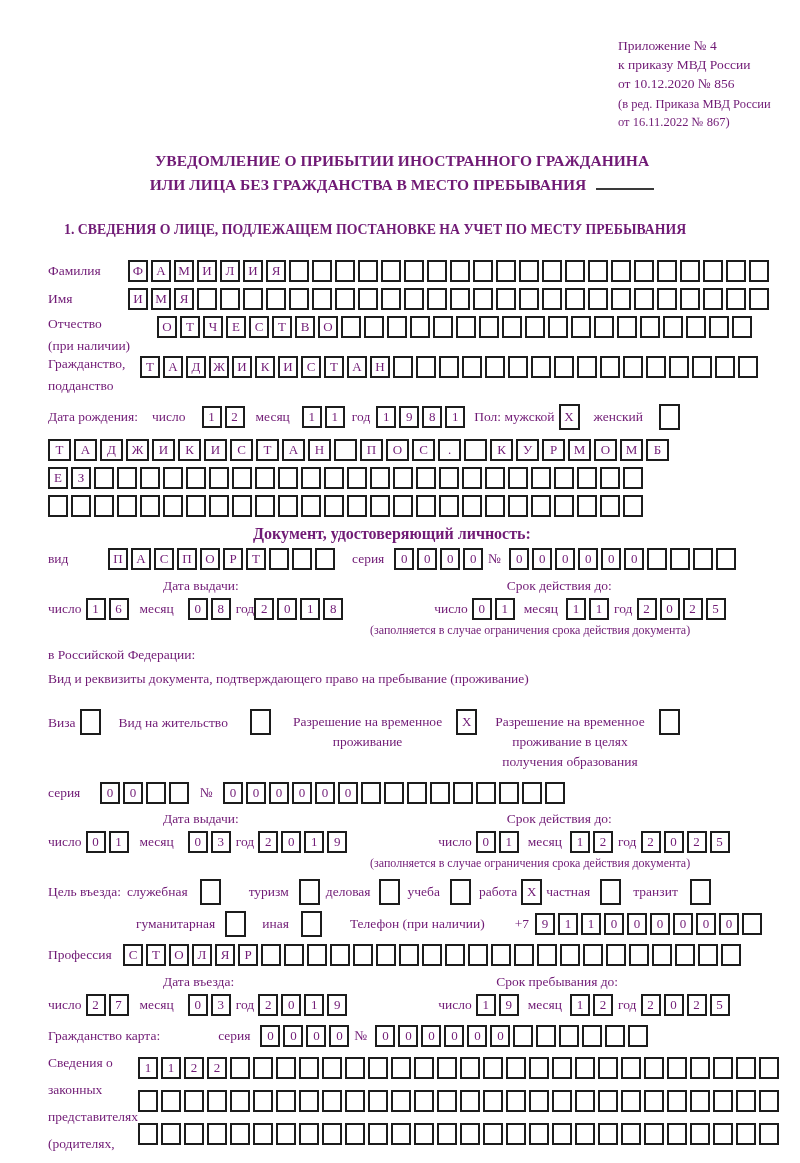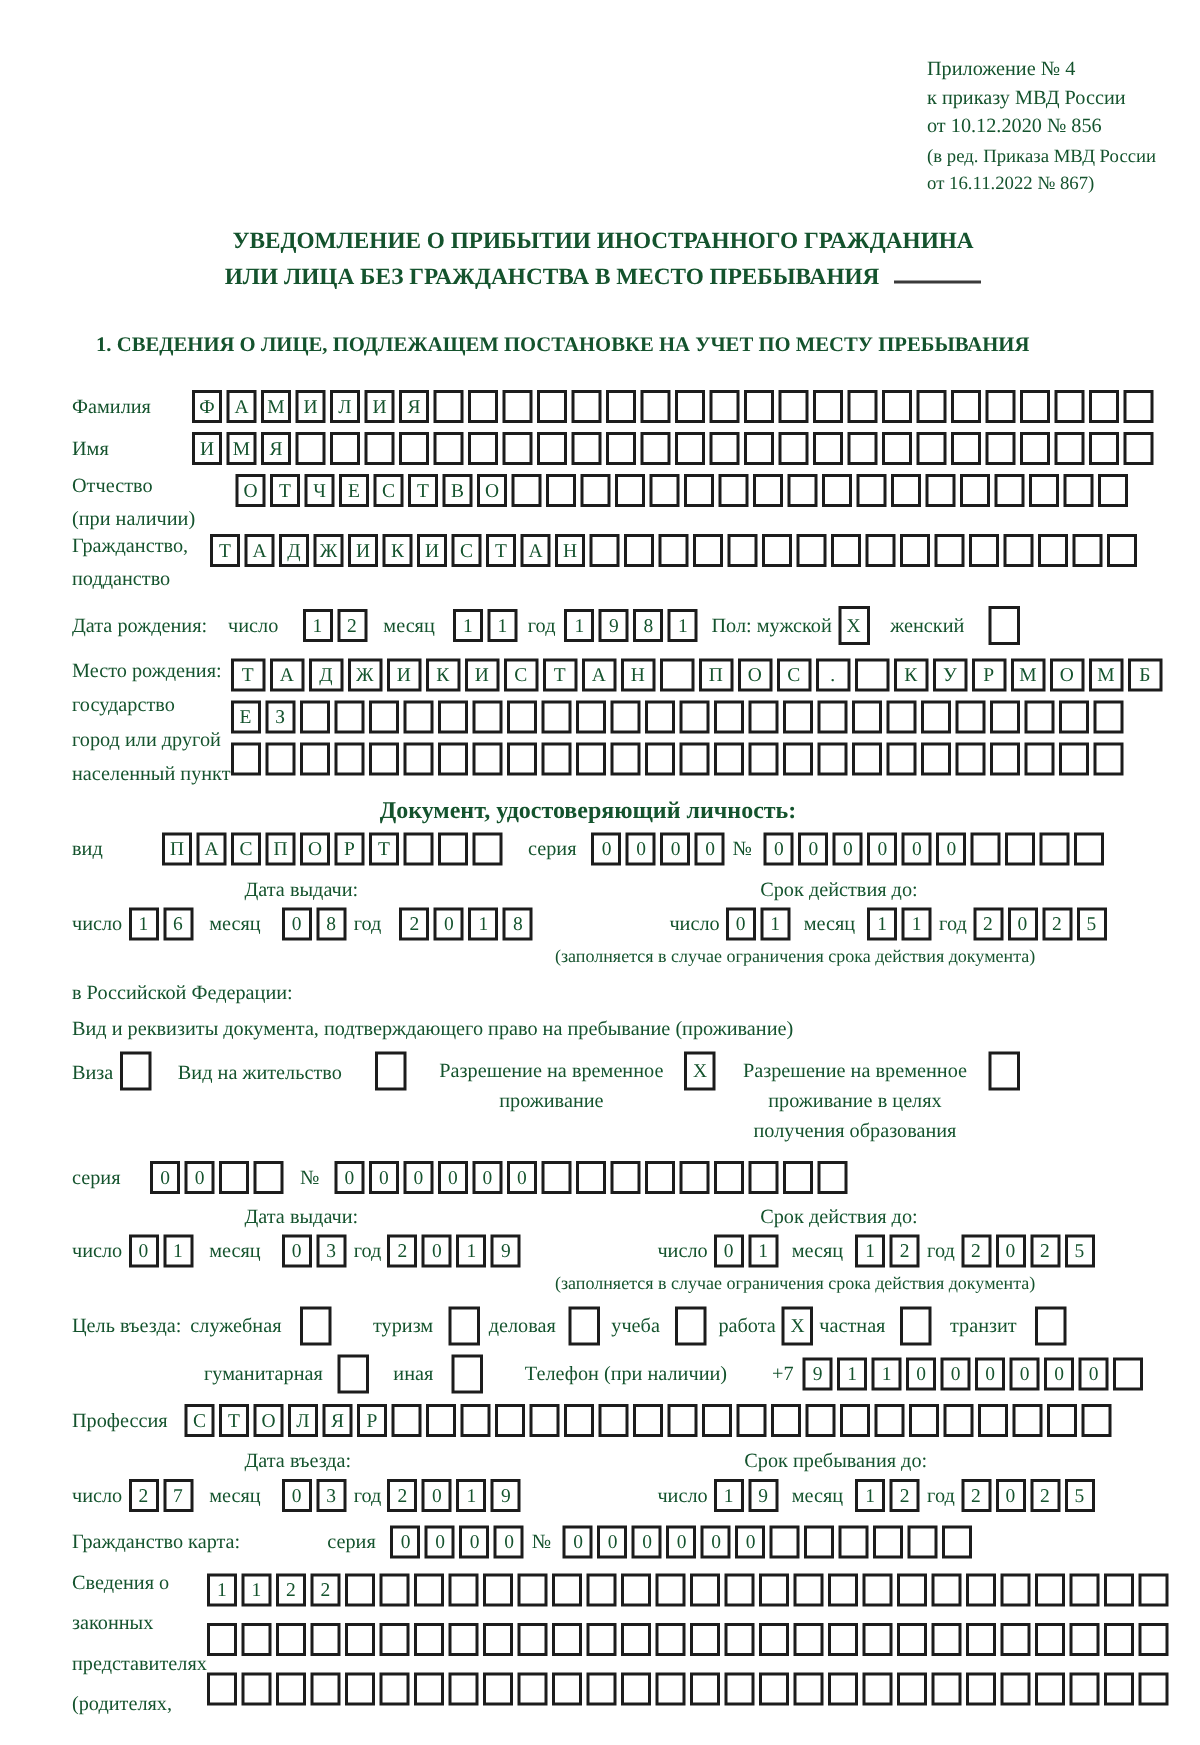--- a/index.html
+++ b/index.html
@@ -1,18 +1,18 @@
 <!DOCTYPE html>
 <html><head>
 <meta charset="utf-8">
 <style>
   * { margin:0; padding:0; box-sizing:border-box; }
   html,body { background:#ffffff; }
   .page {
-    width:800px; height:1163px; background:#ffffff; color:#14532d;
+    width:800px; height:1163px; background:#ffffff; color:#701a75;
     font-family:"Liberation Serif","DejaVu Serif",serif;
     position:relative; padding:36px 4px 0 48px; overflow:hidden;
   }
   .appendix { margin-left:570px; font-size:13.5px; line-height:1.42; }
   .appendix .edition { font-size:12.5px; margin-top:3px; line-height:1.4; }
   .forma { text-align:right; padding-right:36px; margin-top:14px; font-weight:bold; font-size:14.5px; letter-spacing:.4px; }
   .title { text-align:center; font-weight:bold; font-size:15.5px; line-height:1.55; margin-top:18px; margin-right:40px; }
   .title-underline { display:inline-block; width:58px; border-bottom:2.5px solid #3a3a3a; height:14px; margin-left:10px; }
   .section-heading { font-weight:bold; font-size:13.8px; margin-top:24px; margin-left:16px; }
 
@@ -98,26 +98,20 @@
       <span class="cells" style="margin-left:12px"><span class="cell">1</span><span class="cell">1</span></span>
       <span class="lbl" style="margin-left:4px">год</span>
       <span class="cells" style="margin-left:6px"><span class="cell">1</span><span class="cell">9</span><span class="cell">8</span><span class="cell">1</span></span>
       <span class="lbl" style="margin-left:6px">Пол: мужской</span>
       <span class="cells checkbox" style="margin-left:4px"><span class="cell">X</span></span>
       <span class="lbl" style="margin-left:14px">женский</span>
       <span class="cells checkbox" style="margin-left:16px"><span class="cell"></span></span>
     </div>
 
     <div class="rt" style="margin-top:9px">
-      <span style="width:109px">
-        <span class="lbl">Место рождения:</span><br>
-        <span class="lbl" style="display:inline-block;margin-top:7px">государство</span><br>
-        <span class="lbl" style="display:inline-block;margin-top:7px">город или другой</span><br>
-        <span class="lbl" style="display:inline-block;margin-top:7px">населенный пункт</span>
-      </span>
       <span class="stack">
         <div class="cells wide"><span class="cell">Т</span><span class="cell">А</span><span class="cell">Д</span><span class="cell">Ж</span><span class="cell">И</span><span class="cell">К</span><span class="cell">И</span><span class="cell">С</span><span class="cell">Т</span><span class="cell">А</span><span class="cell">Н</span><span class="cell"></span><span class="cell">П</span><span class="cell">О</span><span class="cell">С</span><span class="cell">.</span><span class="cell"></span><span class="cell">К</span><span class="cell">У</span><span class="cell">Р</span><span class="cell">М</span><span class="cell">О</span><span class="cell">М</span><span class="cell">Б</span></div>
         <div class="cells"><span class="cell">Е</span><span class="cell">З</span><span class="cell"></span><span class="cell"></span><span class="cell"></span><span class="cell"></span><span class="cell"></span><span class="cell"></span><span class="cell"></span><span class="cell"></span><span class="cell"></span><span class="cell"></span><span class="cell"></span><span class="cell"></span><span class="cell"></span><span class="cell"></span><span class="cell"></span><span class="cell"></span><span class="cell"></span><span class="cell"></span><span class="cell"></span><span class="cell"></span><span class="cell"></span><span class="cell"></span><span class="cell"></span><span class="cell"></span></div>
         <div class="cells"><span class="cell"></span><span class="cell"></span><span class="cell"></span><span class="cell"></span><span class="cell"></span><span class="cell"></span><span class="cell"></span><span class="cell"></span><span class="cell"></span><span class="cell"></span><span class="cell"></span><span class="cell"></span><span class="cell"></span><span class="cell"></span><span class="cell"></span><span class="cell"></span><span class="cell"></span><span class="cell"></span><span class="cell"></span><span class="cell"></span><span class="cell"></span><span class="cell"></span><span class="cell"></span><span class="cell"></span><span class="cell"></span><span class="cell"></span></div>
       </span>
     </div>
 
     <div class="b center" style="margin-top:8px;margin-right:60px;font-size:16px">Документ, удостоверяющий личность:</div>
 
     <div class="r" style="margin-top:5px">
@@ -132,40 +126,40 @@
     <div class="r" style="margin-top:8px">
       <span class="lbl" style="margin-left:115px">Дата выдачи:</span>
       <span class="lbl" style="margin-left:268px">Срок действия до:</span>
     </div>
     <div class="r" style="margin-top:4px">
       <span class="lbl">число</span>
       <span class="cells" style="margin-left:4px"><span class="cell">1</span><span class="cell">6</span></span>
       <span class="lbl" style="margin-left:8px">месяц</span>
       <span class="cells" style="margin-left:14px"><span class="cell">0</span><span class="cell">8</span></span>
       <span class="lbl" style="margin-left:2px">год</span>
-      <span class="cells" style="margin-left:12px"><span class="cell">2</span><span class="cell">0</span><span class="cell">1</span><span class="cell">8</span></span>
+      <span class="cells" style="margin-left:0"><span class="cell">2</span><span class="cell">0</span><span class="cell">1</span><span class="cell">8</span></span>
       <span class="lbl" style="margin-left:88px">число</span>
       <span class="cells" style="margin-left:4px"><span class="cell">0</span><span class="cell">1</span></span>
       <span class="lbl" style="margin-left:6px">месяц</span>
       <span class="cells" style="margin-left:8px"><span class="cell">1</span><span class="cell">1</span></span>
       <span class="lbl" style="margin-left:2px">год</span>
       <span class="cells" style="margin-left:4px"><span class="cell">2</span><span class="cell">0</span><span class="cell">2</span><span class="cell">5</span></span>
     </div>
     <div class="r" style="margin-top:3px">
       <span class="note" style="margin-left:322px">(заполняется в случае ограничения срока действия документа)</span>
     </div>
 
     <div class="r" style="margin-top:9px">
       <span class="lbl">в Российской Федерации:</span>
     </div>
     <div class="r" style="margin-top:8px">
       <span class="lbl">Вид и реквизиты документа, подтверждающего право на пребывание (проживание)</span>
     </div>
 
-    <div class="rt" style="margin-top:7px">
+    <div class="rt" style="margin-top:22px">
       <span class="lbl" style="margin-top:6px">Виза</span>
       <span class="cells checkbox" style="margin-left:4px"><span class="cell"></span></span>
       <span class="lbl" style="margin-left:18px;margin-top:6px">Вид на жительство</span>
       <span class="cells checkbox" style="margin-left:22px"><span class="cell"></span></span>
       <span class="optlbl" style="margin-left:22px;margin-top:3px">
         <span>Разрешение на временное</span><br>
         <span>проживание</span>
       </span>
       <span class="cells checkbox" style="margin-left:14px"><span class="cell">X</span></span>
       <span class="optlbl" style="margin-left:18px;margin-top:3px">

